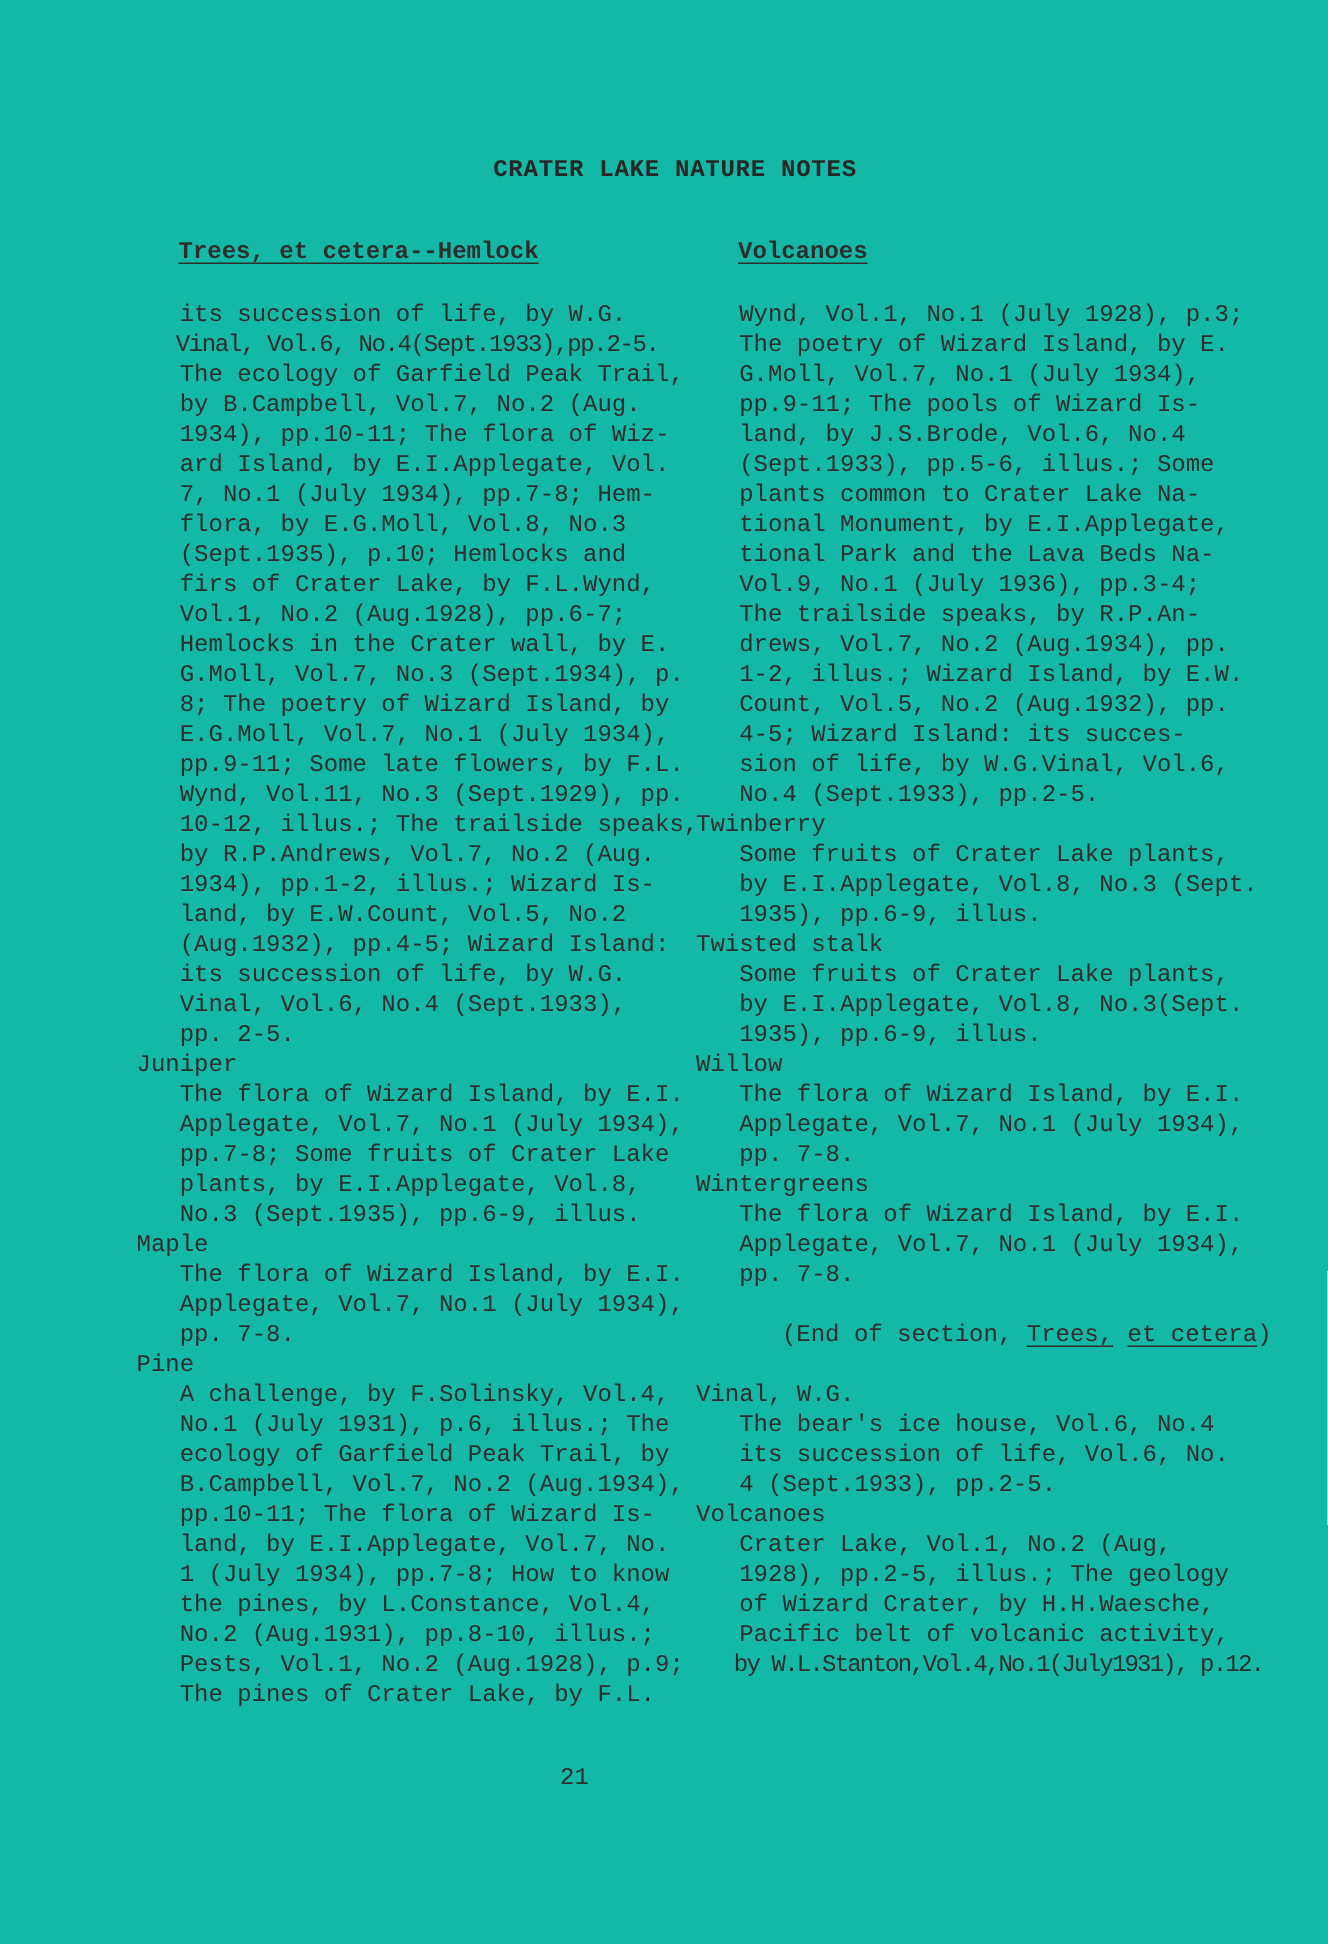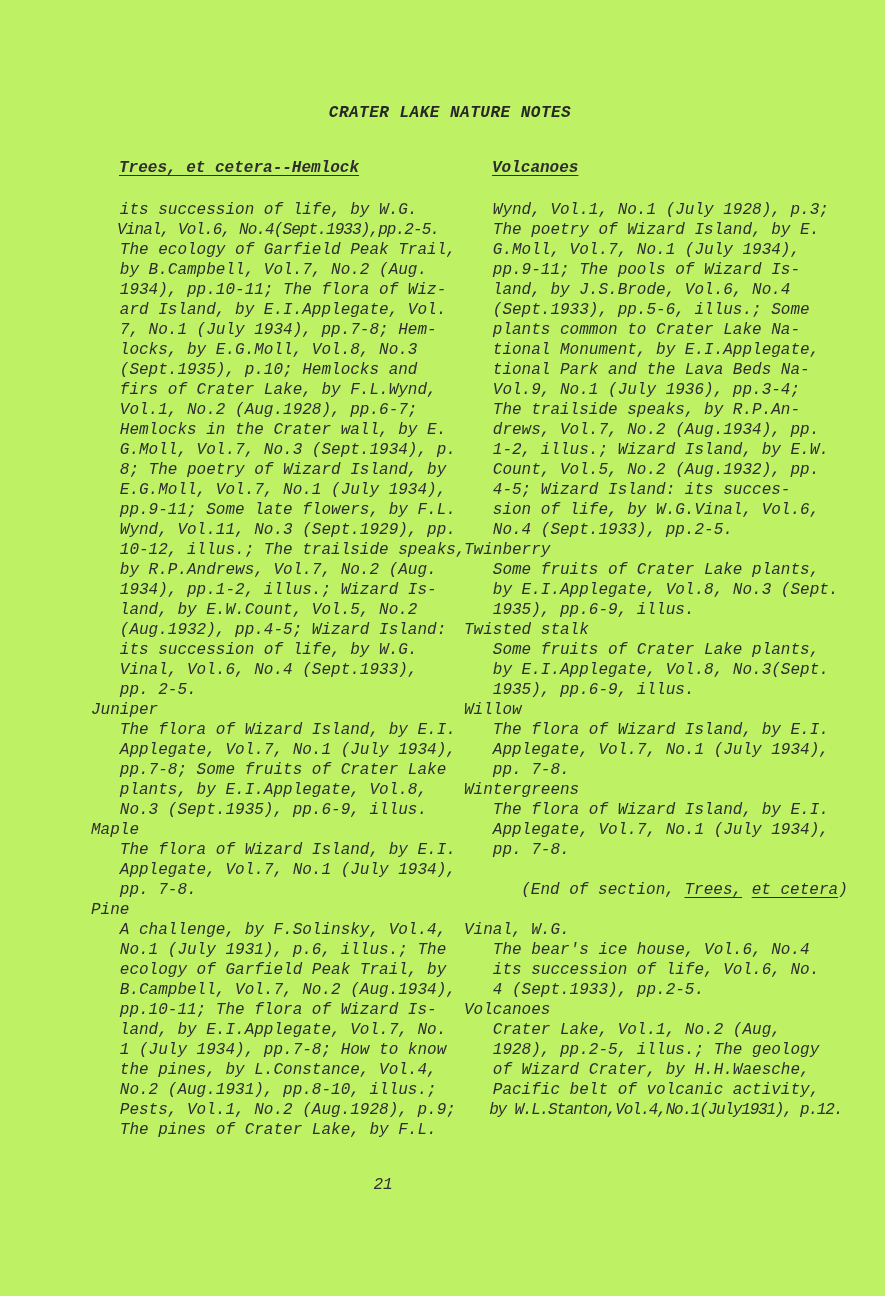--- a/index.html
+++ b/index.html
@@ -4,25 +4,24 @@
 <style>
   html, body {
     margin: 0;
     padding: 0;
     background: #ffffff;
   }
   .page {
     position: relative;
     width: 885px;
     height: 1296px;
-    background: #bef264;
+    background: #14b8a6;
     font-family: "Liberation Mono", "DejaVu Sans Mono", monospace;
     color: #2e2e2e;
     overflow: hidden;
-    font-style: italic;
   }
   .doc-title {
     position: absolute;
     top: 104px;
     left: 15px;
     width: 870px;
     text-align: center;
     font-size: 16px;
     letter-spacing: 0.5px;
     font-weight: bold;
@@ -85,21 +84,21 @@
   <div class="col left">
     <div class="col-header"><span class="u">Trees, et cetera--Hemlock</span></div>
     <div class="lines block-a">
         <div class="line">   its succession of life, by W.G.</div>
         <div class="line">   Vinal, Vol.6, No.4(Sept.1933),pp.2-5.</div>
         <div class="line">   The ecology of Garfield Peak Trail,</div>
         <div class="line">   by B.Campbell, Vol.7, No.2 (Aug.</div>
         <div class="line">   1934), pp.10-11; The flora of Wiz-</div>
         <div class="line">   ard Island, by E.I.Applegate, Vol.</div>
         <div class="line">   7, No.1 (July 1934), pp.7-8; Hem-</div>
-        <div class="line">   locks, by E.G.Moll, Vol.8, No.3</div>
+        <div class="line">   flora, by E.G.Moll, Vol.8, No.3</div>
         <div class="line">   (Sept.1935), p.10; Hemlocks and</div>
         <div class="line">   firs of Crater Lake, by F.L.Wynd,</div>
         <div class="line">   Vol.1, No.2 (Aug.1928), pp.6-7;</div>
         <div class="line">   Hemlocks in the Crater wall, by E.</div>
         <div class="line">   G.Moll, Vol.7, No.3 (Sept.1934), p.</div>
         <div class="line">   8; The poetry of Wizard Island, by</div>
         <div class="line">   E.G.Moll, Vol.7, No.1 (July 1934),</div>
         <div class="line">   pp.9-11; Some late flowers, by F.L.</div>
         <div class="line">   Wynd, Vol.11, No.3 (Sept.1929), pp.</div>
         <div class="line">   10-12, illus.; The trailside speaks,</div>

